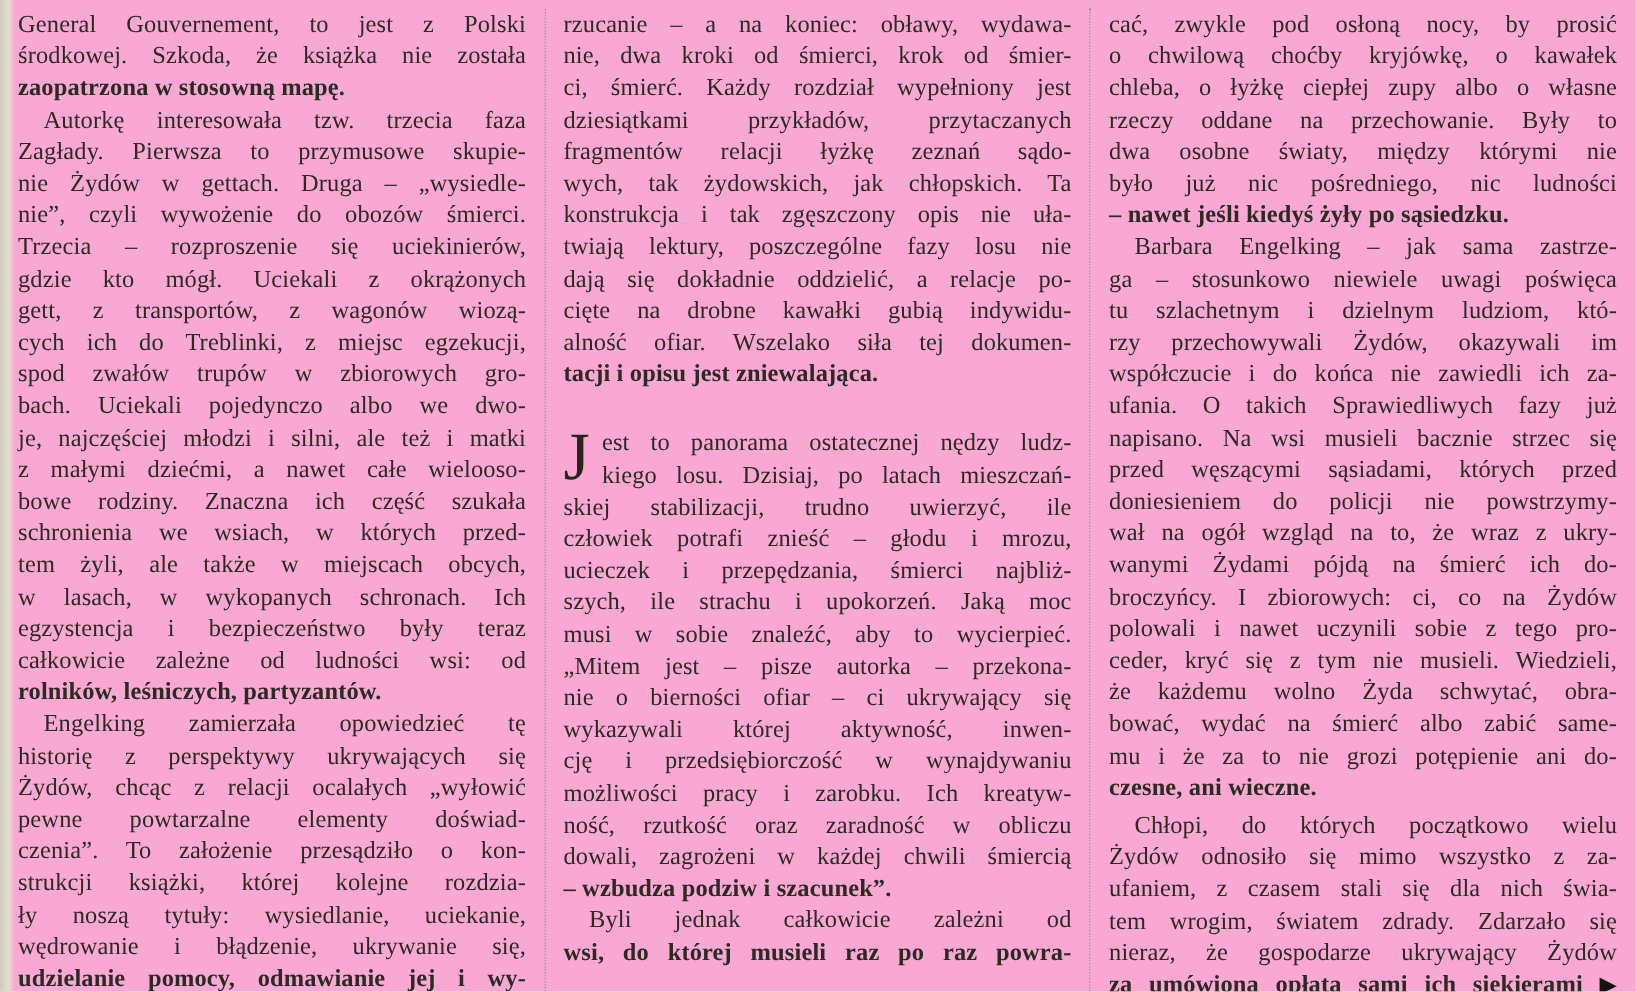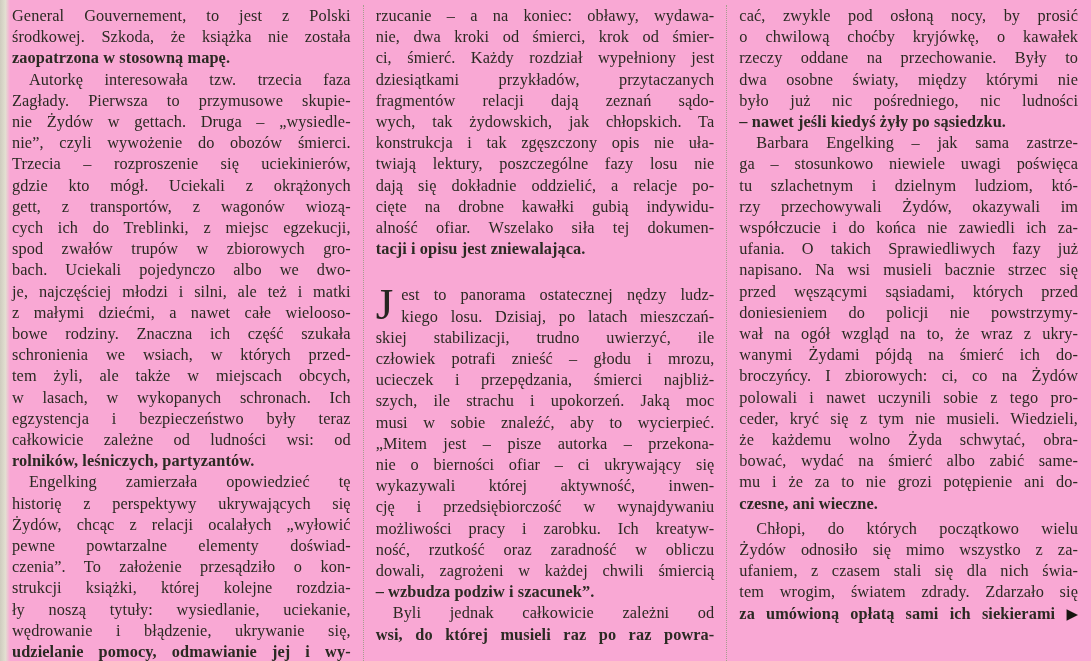--- a/index.html
+++ b/index.html
@@ -114,21 +114,21 @@
           <div class="pline">wędrowanie i błądzenie, ukrywanie się,</div>
           <div class="pline">udzielanie pomocy, odmawianie jej i wy-</div>
         </div>
       </div>
     <div class="col">
         <div class="para">
           <div class="pline">rzucanie – a na koniec: obławy, wydawa-</div>
           <div class="pline">nie, dwa kroki od śmierci, krok od śmier-</div>
           <div class="pline">ci, śmierć. Każdy rozdział wypełniony jest</div>
           <div class="pline">dziesiątkami przykładów, przytaczanych</div>
-          <div class="pline">fragmentów relacji dają zeznań sądo-</div>
+          <div class="pline">fragmentów relacji łyżkę zeznań sądo-</div>
           <div class="pline">wych, tak żydowskich, jak chłopskich. Ta</div>
           <div class="pline">konstrukcja i tak zgęszczony opis nie uła-</div>
           <div class="pline">twiają lektury, poszczególne fazy losu nie</div>
           <div class="pline">dają się dokładnie oddzielić, a relacje po-</div>
           <div class="pline">cięte na drobne kawałki gubią indywidu-</div>
           <div class="pline">alność ofiar. Wszelako siła tej dokumen-</div>
           <div class="pline">tacji i opisu jest zniewalająca.</div>
         </div>
         <div class="para gap-before">
           <span class="dropcap">J</span>
@@ -150,20 +150,21 @@
         </div>
         <div class="para indent justify-last">
           <div class="pline">Byli jednak całkowicie zależni od</div>
           <div class="pline">wsi, do której musieli raz po raz powra-</div>
         </div>
       </div>
     <div class="col">
         <div class="para">
           <div class="pline">cać, zwykle pod osłoną nocy, by prosić</div>
           <div class="pline">o chwilową choćby kryjówkę, o kawałek</div>
+          <div class="pline">chleba, o łyżkę ciepłej zupy albo o własne</div>
           <div class="pline">rzeczy oddane na przechowanie. Były to</div>
           <div class="pline">dwa osobne światy, między którymi nie</div>
           <div class="pline">było już nic pośredniego, nic ludności</div>
           <div class="pline">– nawet jeśli kiedyś żyły po sąsiedzku.</div>
         </div>
         <div class="para indent">
           <div class="pline">Barbara Engelking – jak sama zastrze-</div>
           <div class="pline">ga – stosunkowo niewiele uwagi poświęca</div>
           <div class="pline">tu szlachetnym i dzielnym ludziom, któ-</div>
           <div class="pline">rzy przechowywali Żydów, okazywali im</div>
@@ -180,17 +181,18 @@
           <div class="pline">że każdemu wolno Żyda schwytać, obra-</div>
           <div class="pline">bować, wydać na śmierć albo zabić same-</div>
           <div class="pline">mu i że za to nie grozi potępienie ani do-</div>
           <div class="pline">czesne, ani wieczne.</div>
         </div>
         <div class="para indent justify-last small-gap">
           <div class="pline">Chłopi, do których początkowo wielu</div>
           <div class="pline">Żydów odnosiło się mimo wszystko z za-</div>
           <div class="pline">ufaniem, z czasem stali się dla nich świa-</div>
           <div class="pline">tem wrogim, światem zdrady. Zdarzało się</div>
+          <div class="pline">nieraz, że gospodarze ukrywający Żydów</div>
           <div class="pline">za umówioną opłatą sami ich siekierami <span class="continuation-arrow">▶</span></div>
         </div>
       </div>
   </div>
 </div>
 
 </body></html>

